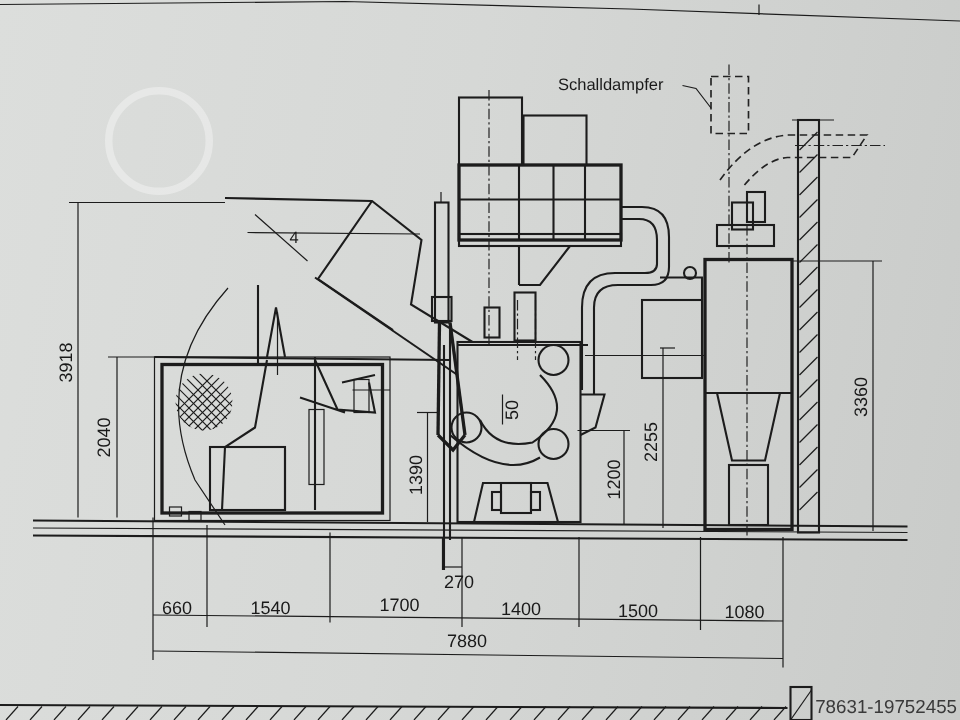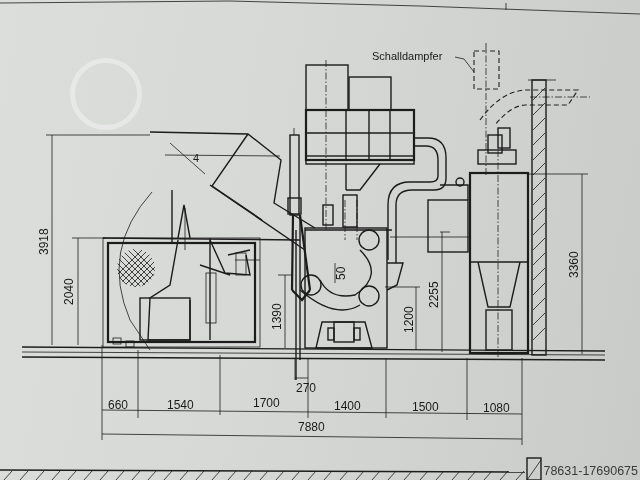--- a/index.html
+++ b/index.html
@@ -276,14 +276,14 @@
       <text class="txt" x="108" y="409">660</text>
       <text class="txt" x="167" y="409">1540</text>
       <text class="txt" x="253" y="407">1700</text>
       <text class="txt" x="334" y="410">1400</text>
       <text class="txt" x="412" y="411">1500</text>
       <text class="txt" x="483" y="412">1080</text>
       <text class="txt" x="298" y="431">7880</text>
     </g>
   </svg>
 
-  <div class="id-tag">78631-17690675</div>
+  <div class="id-tag">78631-19752455</div>
 </div>
 
 </body></html>

